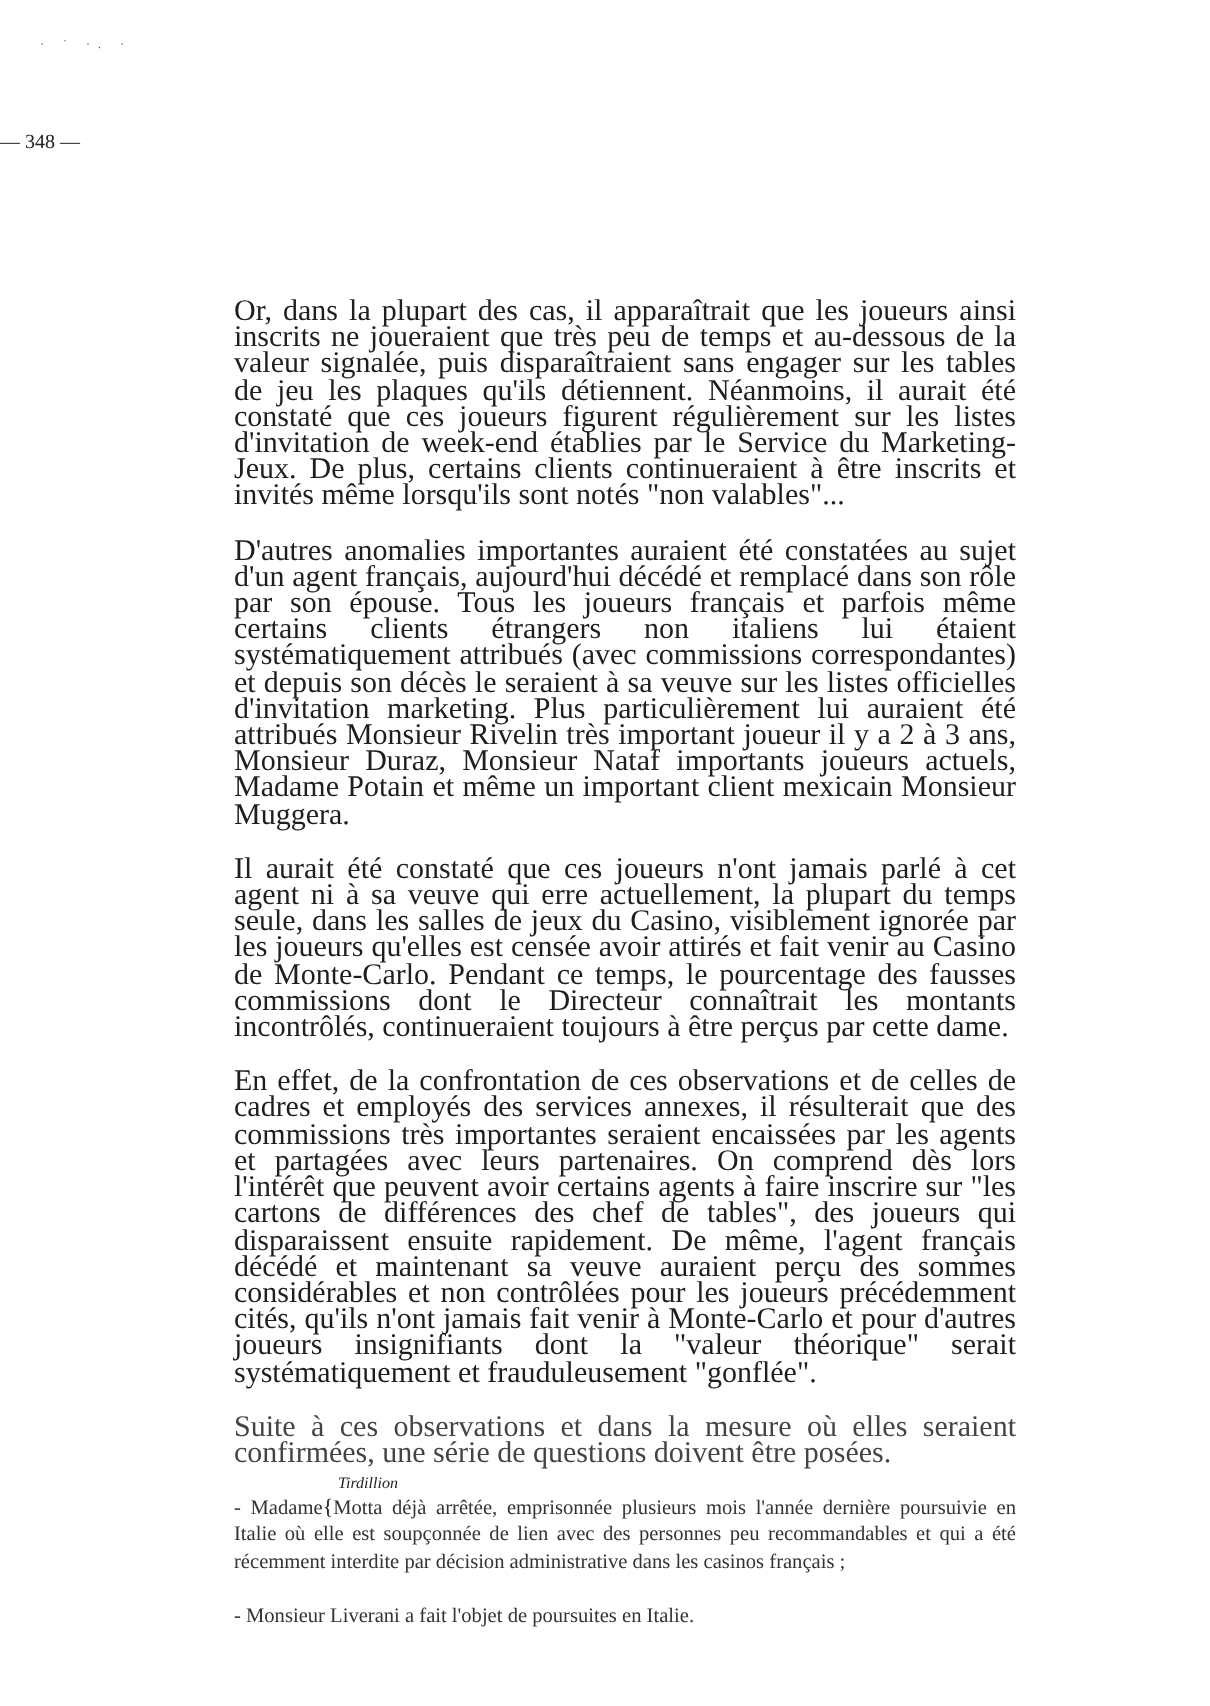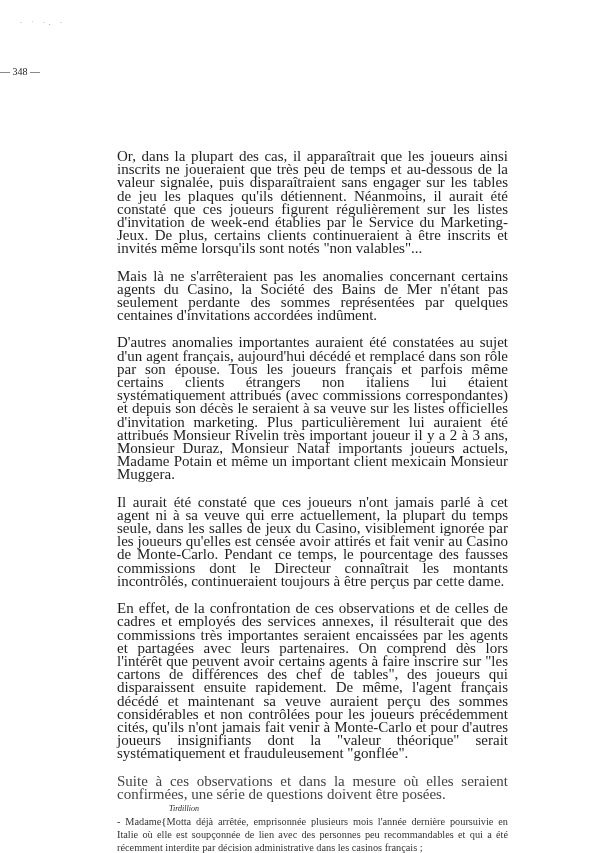--- a/index.html
+++ b/index.html
@@ -74,24 +74,26 @@
   </style>
 </head>
 <body>
 
 <div class="scan-specks">· ˙ ·. ·</div>
 
 <div class="page-number">— 348 —</div>
 
 <div class="content">
   <p class="para">Or, dans la plupart des cas, il apparaîtrait que les joueurs ainsi inscrits ne joueraient que très peu de temps et au-dessous de la valeur signalée, puis disparaîtraient sans engager sur les tables de jeu les plaques qu'ils détiennent. Néanmoins, il aurait été constaté que ces joueurs figurent régulièrement sur les listes d'invitation de week-end établies par le Service du Marketing-Jeux. De plus, certains clients continueraient à être inscrits et invités même lorsqu'ils sont notés "non valables"...</p>
-  <p class="para">Mais là ne s'arrêteraient pas les anomalies concernant certains agents du Casino, la Société des Bains de Mer n'étant pas seulement perdante des sommes représentées par quelques centaines d'invitations accordées indûment.</p>
   <p class="para">D'autres anomalies importantes auraient été constatées au sujet d'un agent français, aujourd'hui décédé et remplacé dans son rôle par son épouse. Tous les joueurs français et parfois même certains clients étrangers non italiens lui étaient systématiquement attribués (avec commissions correspondantes) et depuis son décès le seraient à sa veuve sur les listes officielles d'invitation marketing. Plus particulièrement lui auraient été attribués Monsieur Rivelin très important joueur il y a 2 à 3 ans, Monsieur Duraz, Monsieur Nataf importants joueurs actuels, Madame Potain et même un important client mexicain Monsieur Muggera.</p>
   <p class="para">Il aurait été constaté que ces joueurs n'ont jamais parlé à cet agent ni à sa veuve qui erre actuellement, la plupart du temps seule, dans les salles de jeux du Casino, visiblement ignorée par les joueurs qu'elles est censée avoir attirés et fait venir au Casino de Monte-Carlo. Pendant ce temps, le pourcentage des fausses commissions dont le Directeur connaîtrait les montants incontrôlés, continueraient toujours à être perçus par cette dame.</p>
   <p class="para">En effet, de la confrontation de ces observations et de celles de cadres et employés des services annexes, il résulterait que des commissions très importantes seraient encaissées par les agents et partagées avec leurs partenaires. On comprend dès lors l'intérêt que peuvent avoir certains agents à faire inscrire sur "les cartons de différences des chef de tables", des joueurs qui disparaissent ensuite rapidement. De même, l'agent français décédé et maintenant sa veuve auraient perçu des sommes considérables et non contrôlées pour les joueurs précédemment cités, qu'ils n'ont jamais fait venir à Monte-Carlo et pour d'autres joueurs insignifiants dont la "valeur théorique" serait systématiquement et frauduleusement "gonflée".</p>
   <p class="para light">Suite à ces observations et dans la mesure où elles seraient confirmées, une série de questions doivent être posées.</p>
 
   <div class="item">
     <span class="annot">Tirdillion</span>
     <span>- Madame</span><span class="bracket">{</span><span>Motta déjà arrêtée, emprisonnée plusieurs mois l'année dernière poursuivie en Italie où elle est soupçonnée de lien avec des personnes peu recommandables et qui a été récemment interdite par décision administrative dans les casinos français ;</span>
   </div>
 
+  <div class="item">
+    <span>- Monsieur Liverani a fait l'objet de poursuites en Italie.</span>
+  </div>
 </div>
 
 </body></html>

